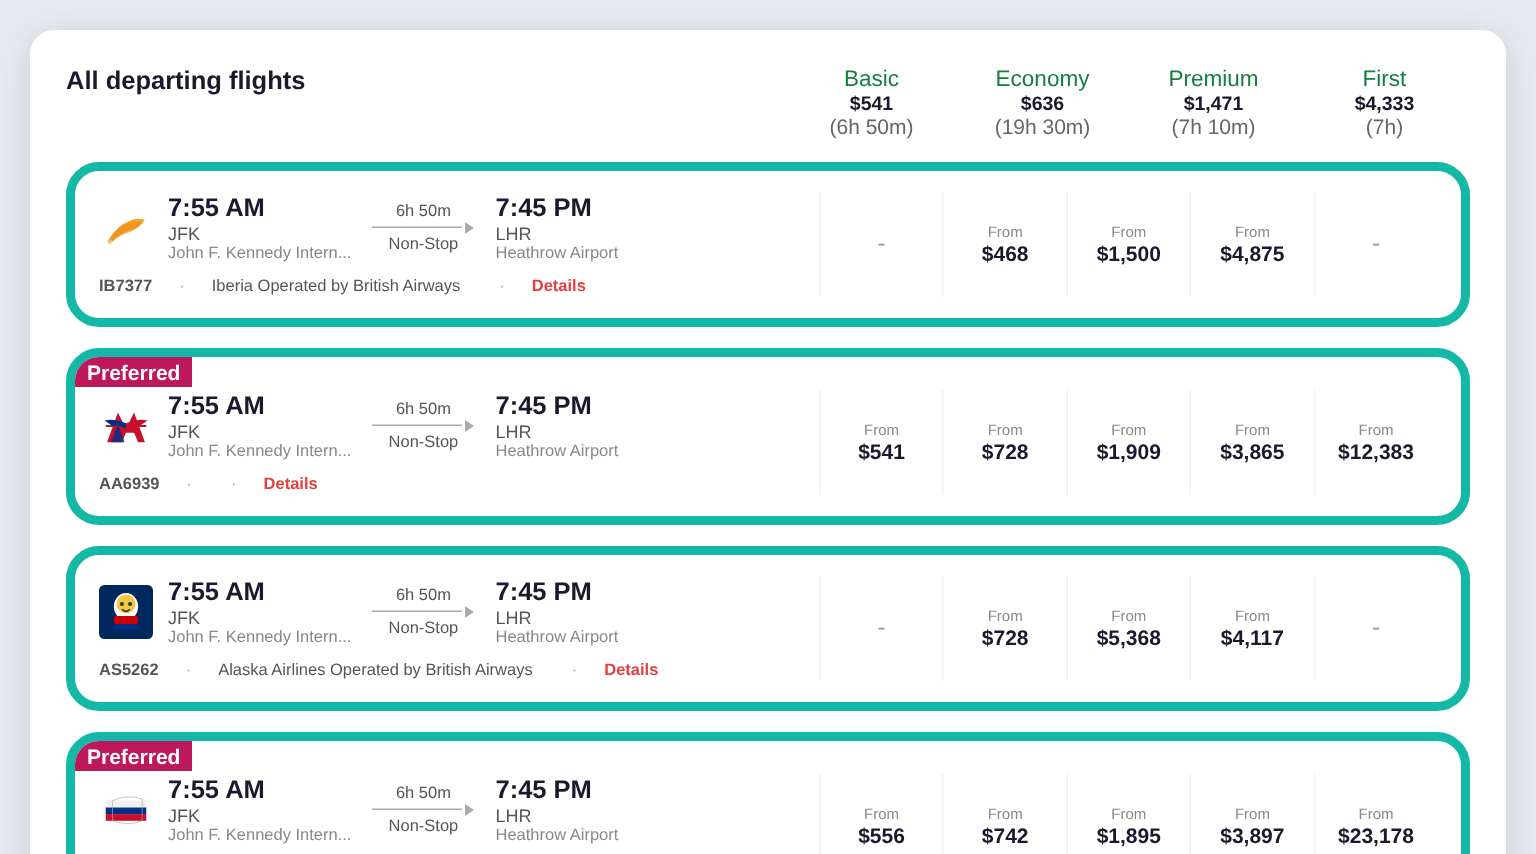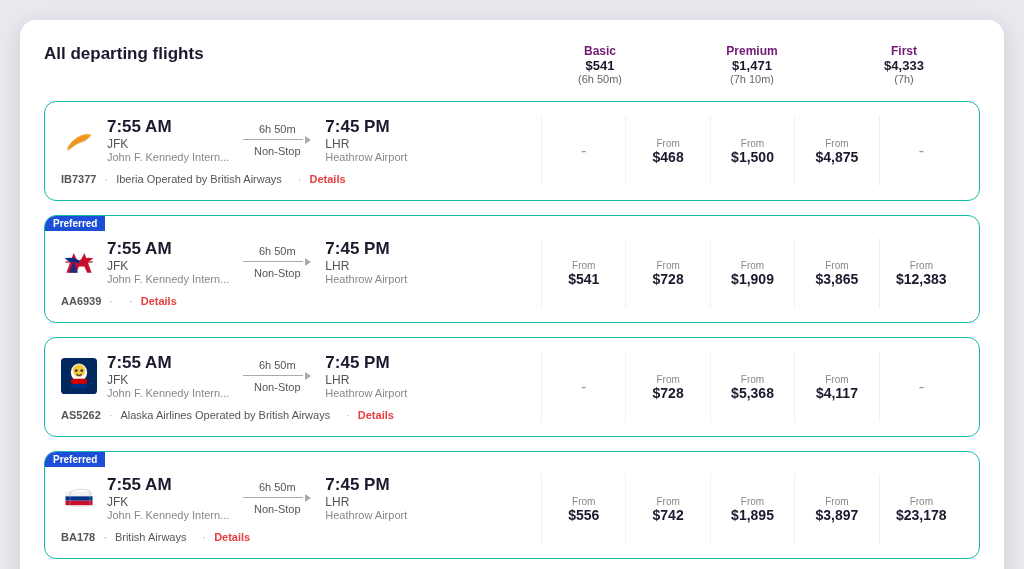--- a/index.html
+++ b/index.html
@@ -33,36 +33,36 @@
     }
     .price-headers {
       display: flex;
       flex: 1;
     }
     .price-col-header {
       flex: 1;
       text-align: center;
     }
     .price-col-header .col-name {
-      font-size: 12px;
-      font-weight: 700;
-      color: #701a75;
+      font-size: 15px;
+      font-weight: 400;
+      color: #15803d;
     }
     .price-col-header .col-price {
       font-size: 13px;
       font-weight: 700;
       color: #1a1a2e;
     }
     .price-col-header .col-duration {
-      font-size: 11px;
+      font-size: 14px;
       color: #666;
     }
     .flight-card {
-      border: 1px solid #14b8a6;
-      border-radius: 12px;
+      border: 6px solid #14b8a6;
+      border-radius: 22px;
       margin-bottom: 14px;
       overflow: hidden;
       position: relative;
     }
     .flight-card-inner {
       display: flex;
       align-items: center;
       padding: 14px 16px;
     }
     .flight-info {
@@ -137,21 +137,21 @@
     .arrow {
       width: 0;
       height: 0;
       border-top: 4px solid transparent;
       border-bottom: 4px solid transparent;
       border-left: 6px solid #aaa;
     }
     .flight-meta {
       display: flex;
       align-items: center;
-      gap: 8px;
+      gap: 18px;
       margin-top: 6px;
       font-size: 11px;
       color: #555;
     }
     .flight-num {
       font-weight: 600;
     }
     .dot {
       color: #aaa;
     }
@@ -184,23 +184,23 @@
       font-size: 14px;
       font-weight: 700;
       color: #1a1a2e;
     }
     .price-dash {
       font-size: 16px;
       color: #999;
       font-weight: 300;
     }
     .preferred-badge {
-      background: #1d4ed8;
+      background: #be185d;
       color: white;
-      font-size: 10px;
+      font-size: 14px;
       font-weight: 700;
       padding: 2px 8px;
       border-radius: 4px 0 0 0;
       position: absolute;
       top: 0;
       left: 0;
     }
     .preferred-card {
       padding-top: 22px;
     }
@@ -216,20 +216,25 @@
 <div class="container">
   <div class="header-row">
     <div class="page-title">All departing flights</div>
     <div class="price-headers" id="price-headers">
         <div class="price-col-header">
     <div class="col-name">Basic</div>
     <div class="col-price">$541</div>
     <div class="col-duration">(6h 50m)</div>
   </div>
         <div class="price-col-header">
+    <div class="col-name">Economy</div>
+    <div class="col-price">$636</div>
+    <div class="col-duration">(19h 30m)</div>
+  </div>
+        <div class="price-col-header">
     <div class="col-name">Premium</div>
     <div class="col-price">$1,471</div>
     <div class="col-duration">(7h 10m)</div>
   </div>
         <div class="price-col-header">
     <div class="col-name">First</div>
     <div class="col-price">$4,333</div>
     <div class="col-duration">(7h)</div>
   </div>
       </div>

